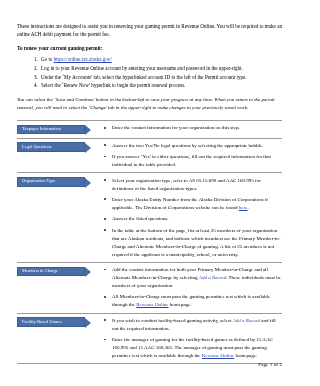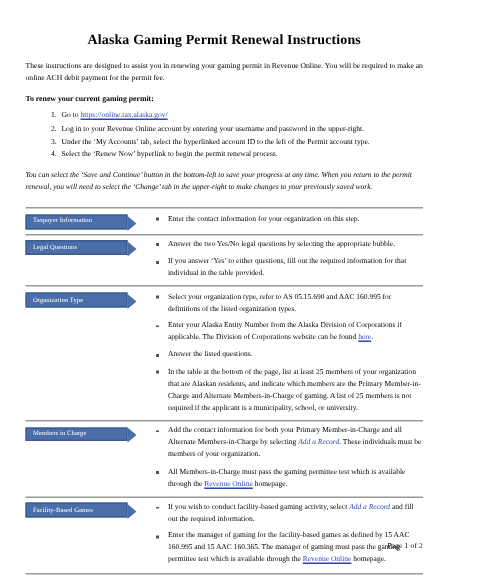--- a/index.html
+++ b/index.html
@@ -150,21 +150,20 @@
     bottom: 19px;
     font-size: 5.0px;
     letter-spacing: 0.1px;
   }
 </style>
 </head>
 <body>
 
 <div class="page">
 
-  <h1 class="doc-title">Alaska Gaming Permit Renewal Instructions</h1>
 
   <p class="intro">These instructions are designed to assist you in renewing your gaming permit in Revenue Online. You will be required to make an online ACH debit payment for the permit fee.</p>
 
   <p class="lead-in">To renew your current gaming permit:</p>
 
   <ol class="steps">
       <li><span>Go to </span><a class="link" href="#">https://online.tax.alaska.gov/</a></li>
       <li><span>Log in to your Revenue Online account by entering your username and password in the upper-right.</span></li>
       <li><span>Under the ‘My Accounts’ tab, select the hyperlinked account ID to the left of the Permit account type.</span></li>
       <li><span>Select the ‘Renew Now’ hyperlink to begin the permit renewal process.</span></li>

